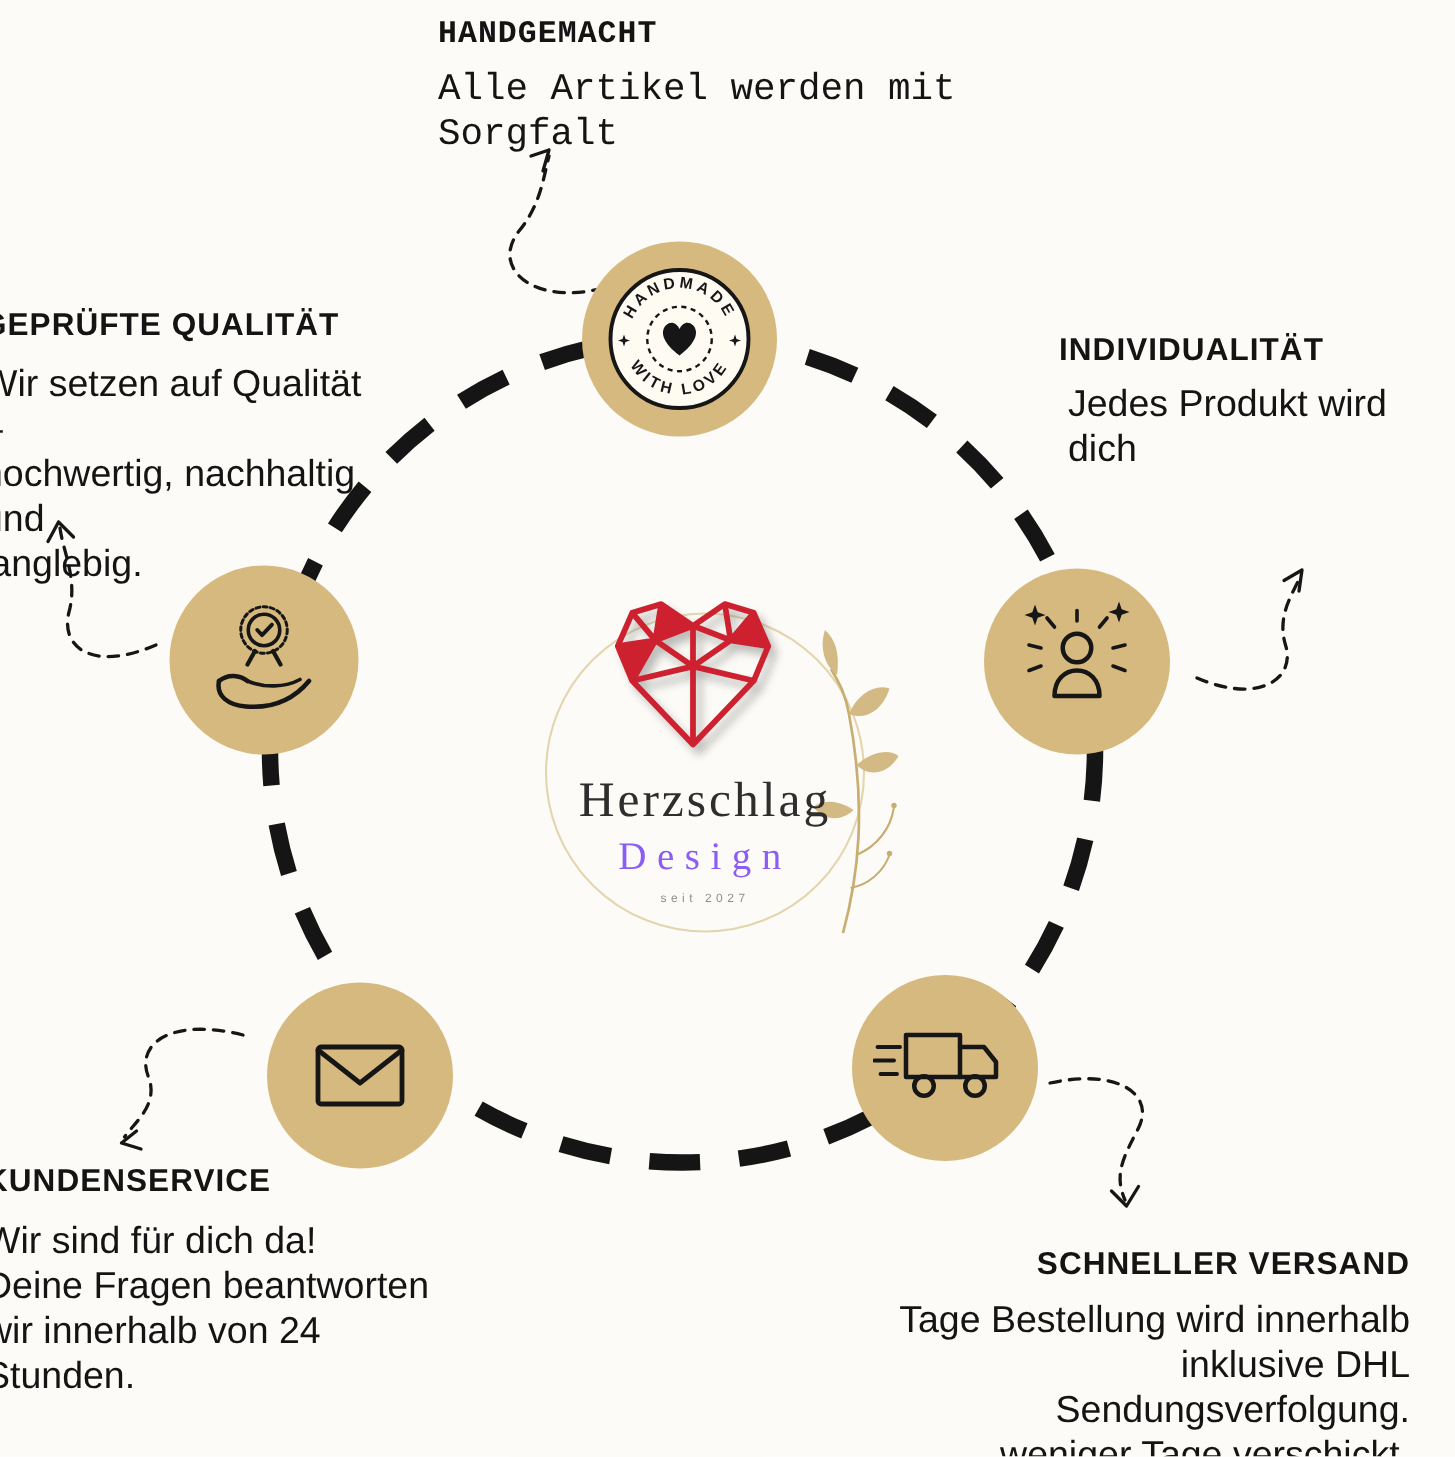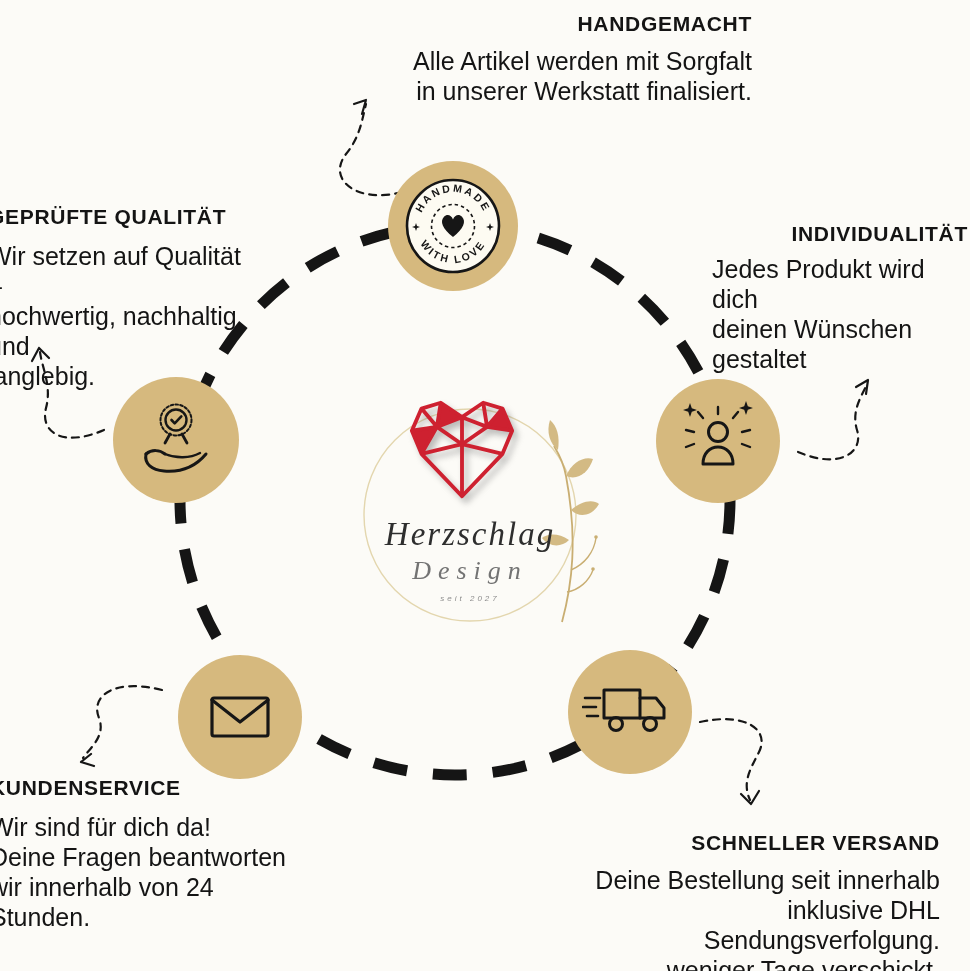--- a/index.html
+++ b/index.html
@@ -15,49 +15,49 @@
   }
   .node-handmade{left:388px;top:161px;width:130px;height:130px;}
   .node-quality{left:113px;top:377px;width:126px;height:126px;}
   .node-individual{left:656px;top:379px;width:124px;height:124px;}
   .node-service{left:178px;top:655px;width:124px;height:124px;}
   .node-shipping{left:568px;top:650px;width:124px;height:124px;}
 
   .textblock{position:absolute;z-index:3;}
   .tb-title{font-weight:700;font-size:21px;letter-spacing:.7px;}
   .tb-line{font-size:25px;line-height:30px;font-weight:400;}
-  .tb-top{left:292px;top:12px;width:460px;text-align:right;}
+  .tb-top{left:292px;top:12px;width:460px;text-align:left;font-family:Liberation Mono, monospace;}
   .tb-top .tb-lines{margin-top:10px;}
   .tb-right{left:706px;top:222px;width:262px;}
-  .tb-right .tb-title{text-align:right;}
+  .tb-right .tb-title{text-align:left;}
   .tb-right .tb-lines{margin-top:8px;text-align:left;padding-left:6px;}
   .tb-left{left:-12px;top:205px;width:272px;text-align:left;}
   .tb-left .tb-lines{margin-top:12px;}
   .tb-bl{left:-10px;top:776px;width:310px;text-align:left;}
   .tb-bl .tb-lines{margin-top:12px;}
   .tb-br{left:570px;top:831px;width:370px;text-align:right;}
   .tb-br .tb-lines{margin-top:10px;}
 
   .center{
-    position:absolute;left:330px;top:380px;width:280px;height:280px;z-index:2;font-style:italic;
+    position:absolute;left:330px;top:380px;width:280px;height:280px;z-index:2;
   }
   .center-deco{position:absolute;left:0;top:0;}
   .center-content{
     position:relative;z-index:1;display:flex;flex-direction:column;
     align-items:center;padding-top:16px;
   }
   .heart-svg{display:block;transform:translateX(-8px);
     filter:drop-shadow(4px 5px 3px rgba(110,110,110,.45));}
   .brand1{
     font-family:"Liberation Serif",serif;font-size:33px;letter-spacing:2px;
     color:#2e2e2e;margin-top:12px;
   }
   .brand2{
     font-family:"Liberation Serif",serif;font-size:26px;letter-spacing:7px;
-    color:#737373;margin-top:3px;
+    color:#8b5cf6;margin-top:3px;
   }
   .since{
     font-size:8px;letter-spacing:3px;color:#8d8d8d;margin-top:8px;
   }
   .icon-stroke{stroke:#161616;fill:none;stroke-linecap:round;stroke-linejoin:round;}
 </style>
 </head>
 <body>
 
 <div class="stage">
@@ -196,52 +196,50 @@
         <circle cx="34" cy="51" r="6.5"></circle>
         <circle cx="68" cy="51" r="6.5"></circle>
       </g>
     </svg>
   </div>
 
   <div class="textblock tb-top">
     <div class="tb-title">HANDGEMACHT</div>
     <div class="tb-lines">
       <div class="tb-line">Alle Artikel werden mit Sorgfalt</div>
-      <div class="tb-line">in unserer Werkstatt finalisiert.</div>
     </div>
   </div>
 
   <div class="textblock tb-left">
     <div class="tb-title">GEPRÜFTE QUALITÄT</div>
     <div class="tb-lines">
       <div class="tb-line">Wir setzen auf Qualität –</div>
       <div class="tb-line">hochwertig, nachhaltig und</div>
       <div class="tb-line">langlebig.</div>
     </div>
   </div>
 
   <div class="textblock tb-right">
     <div class="tb-title">INDIVIDUALITÄT</div>
     <div class="tb-lines">
       <div class="tb-line">Jedes Produkt wird dich</div>
-      <div class="tb-line">deinen Wünschen gestaltet</div>
     </div>
   </div>
 
   <div class="textblock tb-bl">
     <div class="tb-title">KUNDENSERVICE</div>
     <div class="tb-lines">
       <div class="tb-line">Wir sind für dich da!</div>
       <div class="tb-line">Deine Fragen beantworten</div>
       <div class="tb-line">wir innerhalb von 24 Stunden.</div>
     </div>
   </div>
 
   <div class="textblock tb-br">
     <div class="tb-title">SCHNELLER VERSAND</div>
     <div class="tb-lines">
-      <div class="tb-line">Deine Bestellung seit innerhalb</div>
+      <div class="tb-line">Tage Bestellung wird innerhalb</div>
       <div class="tb-line">inklusive DHL Sendungsverfolgung.</div>
       <div class="tb-line">weniger Tage verschickt,</div>
     </div>
   </div>
 
 </div>
 
 </body></html>

